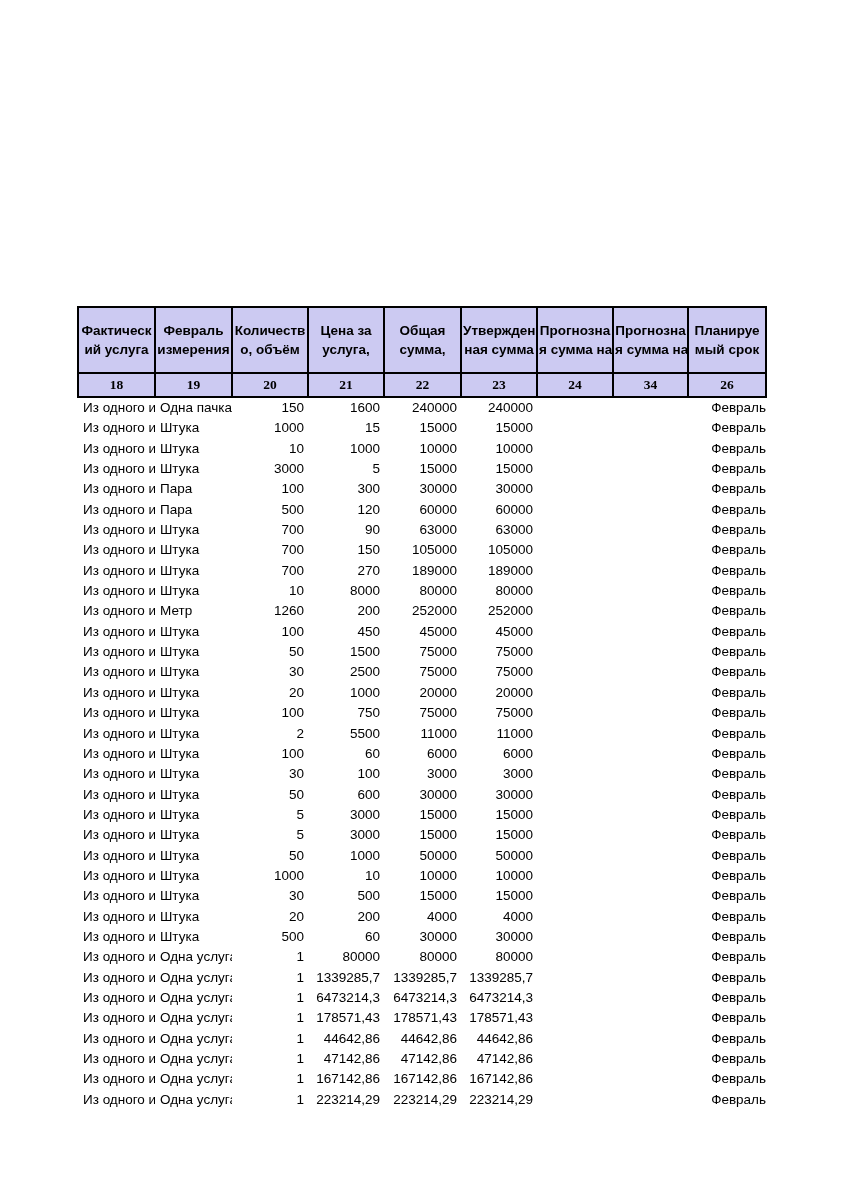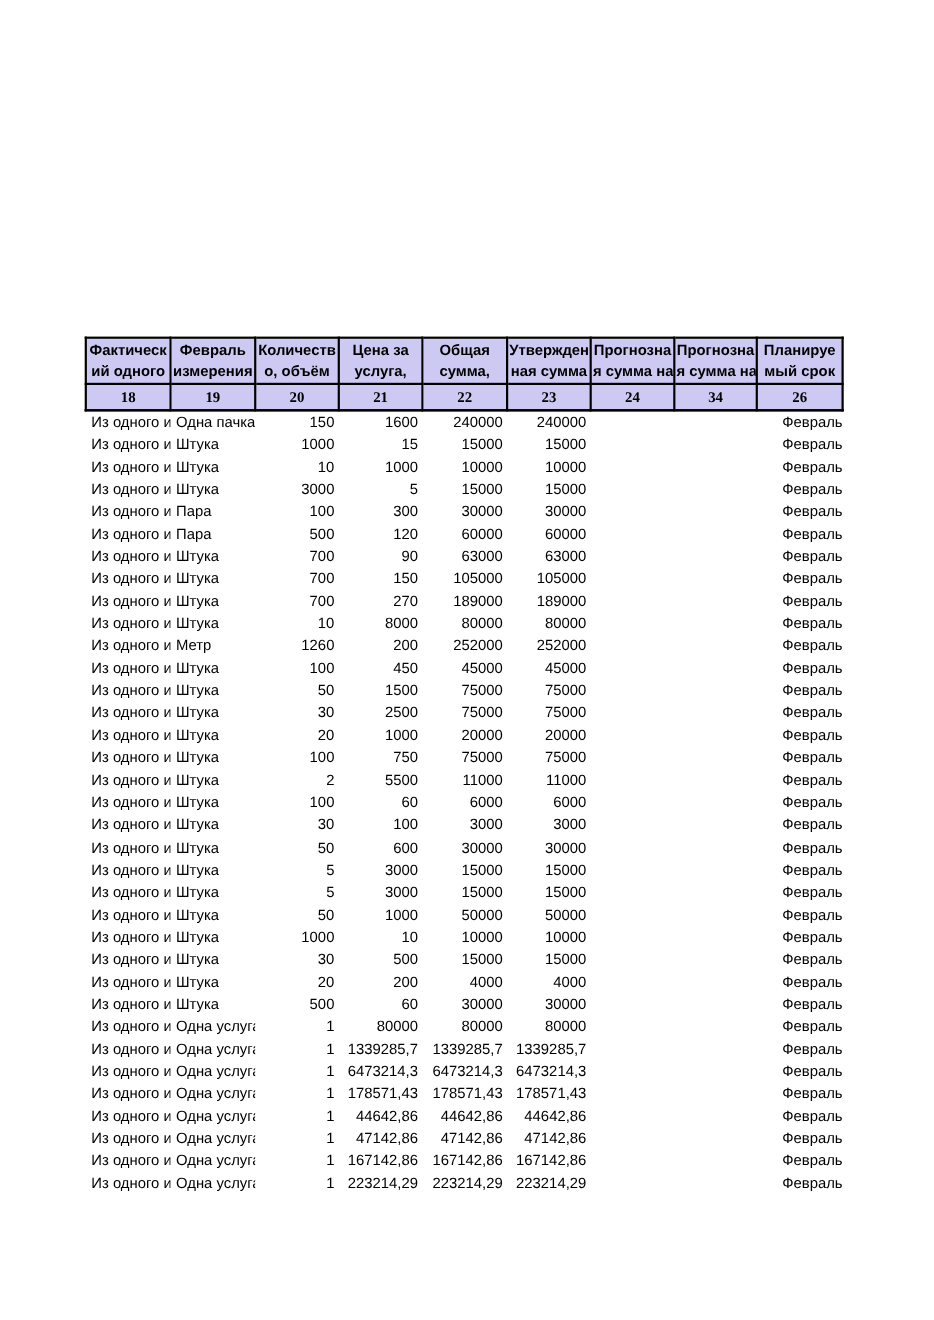--- a/index.html
+++ b/index.html
@@ -36,21 +36,21 @@
   }
   
   tr.hrow1 th {
     background: #CCCAF2;
     border: 2px solid #000000;
     font-weight: bold;
     height: 40px;
     line-height: 19px;
     text-align: center;
     vertical-align: middle;
-    padding: 0 1px;
+    padding: 12px 1px;
   }
   tr.hrow2 th {
     background: #CCCAF2;
     border: 2px solid #000000;
     font-weight: bold;
     height: 22px;
     line-height: 22px;
     text-align: center;
     vertical-align: middle;
     padding: 0;
@@ -82,21 +82,21 @@
         <col style="width:77px">
         <col style="width:76px">
       <col style="width:76px">
         <col style="width:75px">
         <col style="width:78px">
     </colgroup>
     <thead>
       <tr class="hrow1" id="header-titles">
           <th>
             <div>Фактическ</div>
-            <div>ий одного</div>
+            <div>ий услуга</div>
           </th>
           <th>
             <div>Февраль</div>
             <div>измерения</div>
           </th>
           <th>
             <div>Количеств</div>
             <div>о, объём</div>
           </th>
           <th>

